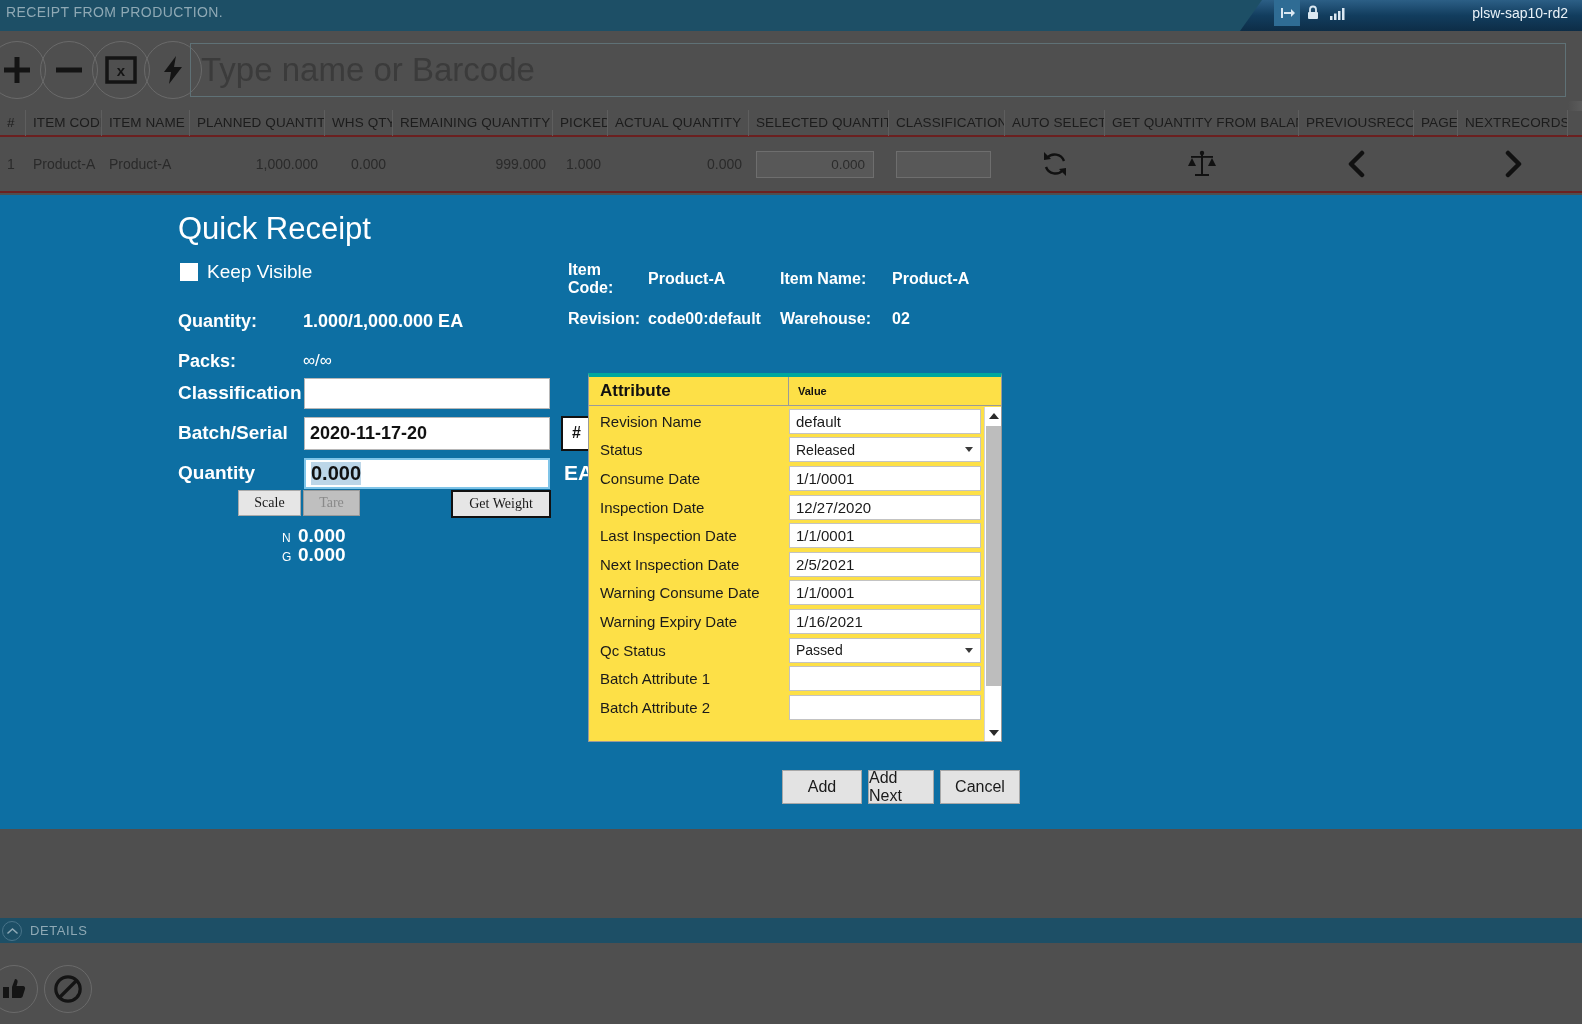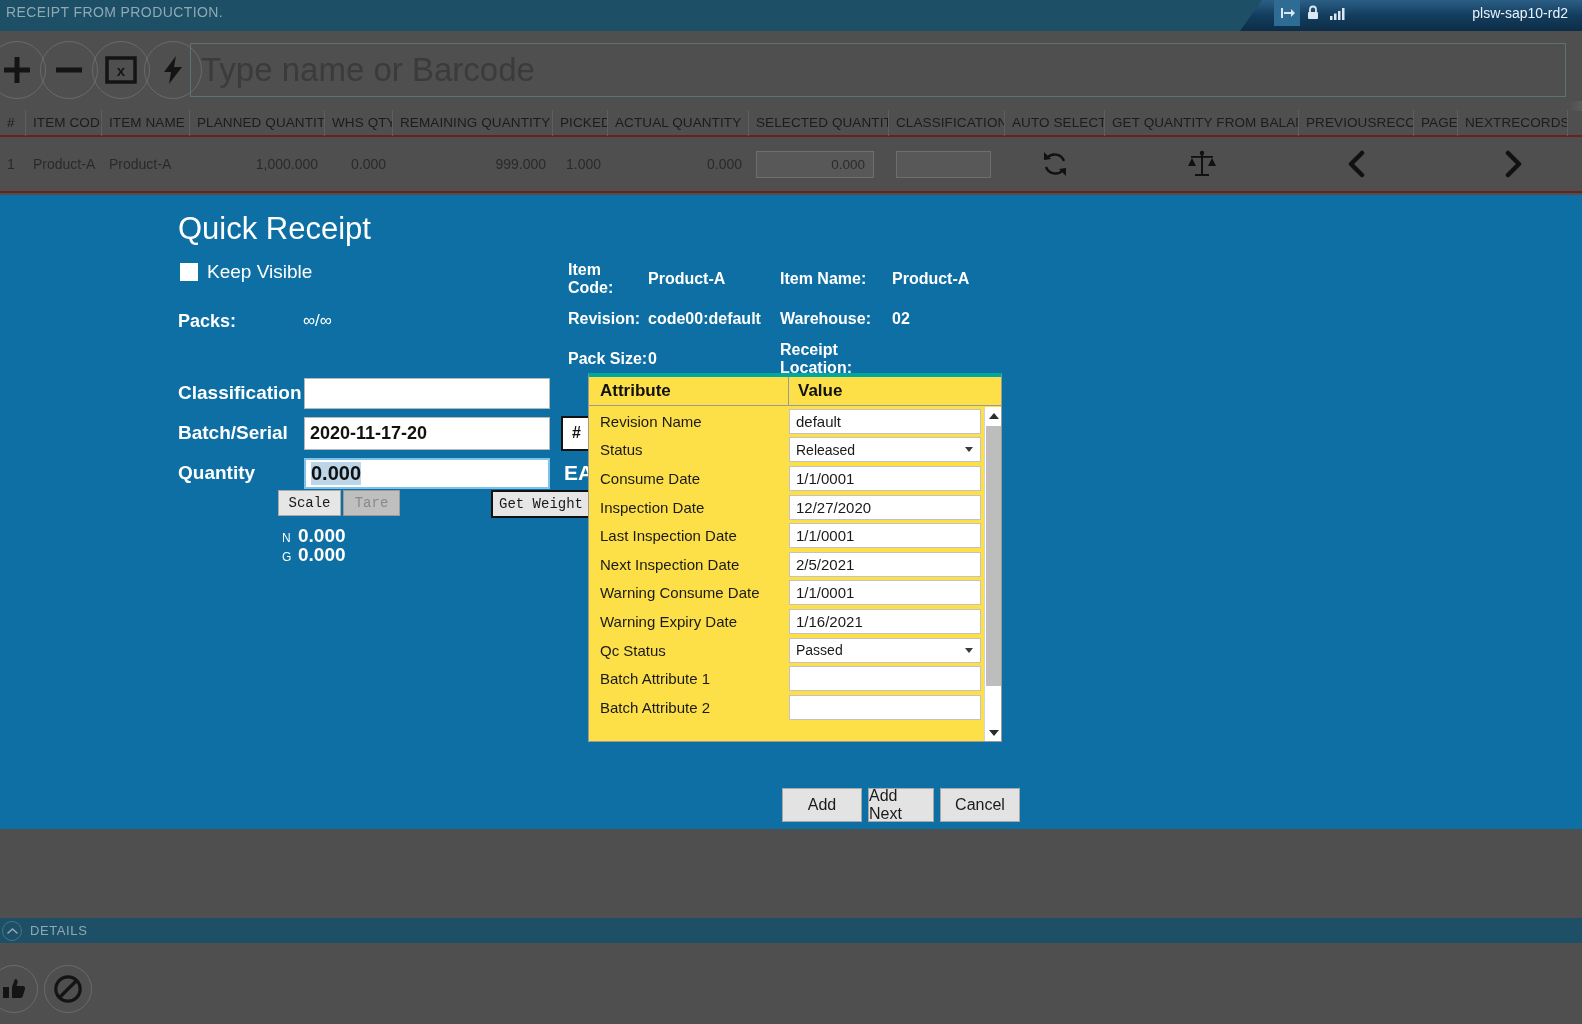--- a/index.html
+++ b/index.html
@@ -135,40 +135,40 @@
   .hash-btn {
     width:31px; height:35px; margin-left:11px; background:#fff;
     border:2px solid #111; display:flex; align-items:center; justify-content:center;
     font-size:16px; font-weight:bold; color:#111;
   }
   .ea-label { margin-left:14px; font-size:21px; font-weight:bold; color:#fff; }
 
   .btn-row { position:absolute; left:238px; top:295px; width:370px; height:26px; }
   .gbtn {
     position:absolute; height:26px; background:#e6e6e6; border:1px solid #aaa;
-    font-family:Liberation Mono, monospace; font-size:14px; color:#1a1a1a;
-    display:flex; align-items:center; justify-content:center;margin-left:40px;
+    font-family:Liberation Serif, serif; font-size:14px; color:#1a1a1a;
+    display:flex; align-items:center; justify-content:center;
   }
   .btn-scale { left:0; width:63px; }
   .btn-tare  { left:65px; width:57px; background:#bfbfbf; color:#8a8a8a; border-color:#9a9a9a; }
   .btn-getw  { left:213px; width:100px; background:#e6e6e6; border:2px solid #111; height:28px; }
 
   .ng { position:absolute; left:282px; top:330px; color:#fff; }
   .ng .ngrow { display:flex; align-items:baseline; gap:6px; height:19px; }
   .ng .sup { font-size:12px; width:10px; }
   .ng .val { font-size:19px; font-weight:bold; }
 
   
   .attr-panel {
     position:absolute; left:588px; top:178px; width:414px; height:369px;
     background:#fde047; border:1px solid #9a9a9a; border-top:4px solid #00a79d;
   }
   .attr-head { display:flex; height:29px; border-bottom:1px solid #9a9a9a; }
   .attr-head .h1 { width:200px; border-right:1px solid #9a9a9a; display:flex; align-items:center; padding-left:11px; font-size:17px; font-weight:bold; color:#111; }
-  .attr-head .h2 { flex:1; display:flex; align-items:center; padding-left:9px; font-size:17px; font-weight:bold; color:#111; }
+  .attr-head .h2 { flex:1; display:flex; align-items:center; padding-left:9px; font-size:11px; font-weight:bold; color:#111; }
   .attr-body { position:absolute; top:30px; left:0; right:17px; bottom:0; overflow:hidden; }
   .attr-row { display:flex; height:28.6px; align-items:center; }
   .attr-name { width:200px; padding-left:11px; font-size:15px; color:#1a1a1a; white-space:nowrap; }
   .attr-val { flex:1; margin-right:3px; }
   .vbox {
     height:25px; border:1px solid #c3c3c3; background:#fff;
     display:flex; align-items:center; padding-left:6px;
     font-size:15px; color:#1a1a1a; position:relative;
   }
   .vbox.dd { font-size:14px; }
@@ -179,21 +179,21 @@
     border-left:1px solid #d4d4d4;
   }
   .sb-arrow { width:17px; height:17px; display:flex; align-items:center; justify-content:center; }
   .sb-up { position:absolute; top:0; left:0; }
   .sb-dn { position:absolute; bottom:0; left:0; }
   .sb-thumb { position:absolute; top:19px; left:1px; width:15px; height:260px; background:#bdbdbd; }
   .tri-up { width:0;height:0;border-left:5px solid transparent;border-right:5px solid transparent;border-bottom:6px solid #2b2b2b; }
   .tri-dn { width:0;height:0;border-left:5px solid transparent;border-right:5px solid transparent;border-top:6px solid #2b2b2b; }
 
   
-  .actions { position:absolute; left:782px; top:575px; display:flex; gap:6px;margin-top:18px; }
+  .actions { position:absolute; left:782px; top:575px; display:flex; gap:6px; }
   .abtn {
     height:34px; background:#e3e3e3; border:1px solid #a8a8a8;
     font-family:"Liberation Sans", sans-serif; font-size:16px; color:#1a1a1a;
     display:flex; align-items:center; justify-content:center;
   }
   .a-add { width:80px; }
   .a-next { width:66px; }
   .a-cancel { width:80px; }
 
   
@@ -374,44 +374,42 @@
 
   <div class="dlg-title">Quick Receipt</div>
 
   <div class="keep-row">
     <div class="chk"></div>
     <div class="keep-label">Keep Visible</div>
   </div>
 
   <div class="left-info">
     <div class="row">
+      <div class="k">Quantity:</div>
+      <div class="v">1.000/1,000.000 EA</div>
+    </div>
+    <div class="row">
       <div class="k">Packs:</div>
       <div class="v packs-v">∞/∞</div>
     </div>
   </div>
 
   <div class="right-info">
     <div class="row">
       <div class="k1">Item Code:</div>
       <div class="v1">Product-A</div>
       <div class="k2">Item Name:</div>
       <div class="v2">Product-A</div>
     </div>
     <div class="row">
       <div class="k1">Revision:</div>
       <div class="v1">code00:default</div>
       <div class="k2">Warehouse:</div>
       <div class="v2">02</div>
     </div>
-    <div class="row">
-      <div class="k1">Pack Size:</div>
-      <div class="v1">0</div>
-      <div class="k2">Receipt Location:</div>
-      <div class="v2"></div>
-    </div>
   </div>
 
   <div class="form">
     <div class="frow">
       <div class="flabel">Classification</div>
       <input class="finput" type="text" value="" style="">
     </div>
     <div class="frow">
       <div class="flabel">Batch/Serial</div>
       <input class="finput tall" type="text" value="2020-11-17-20" style="">

